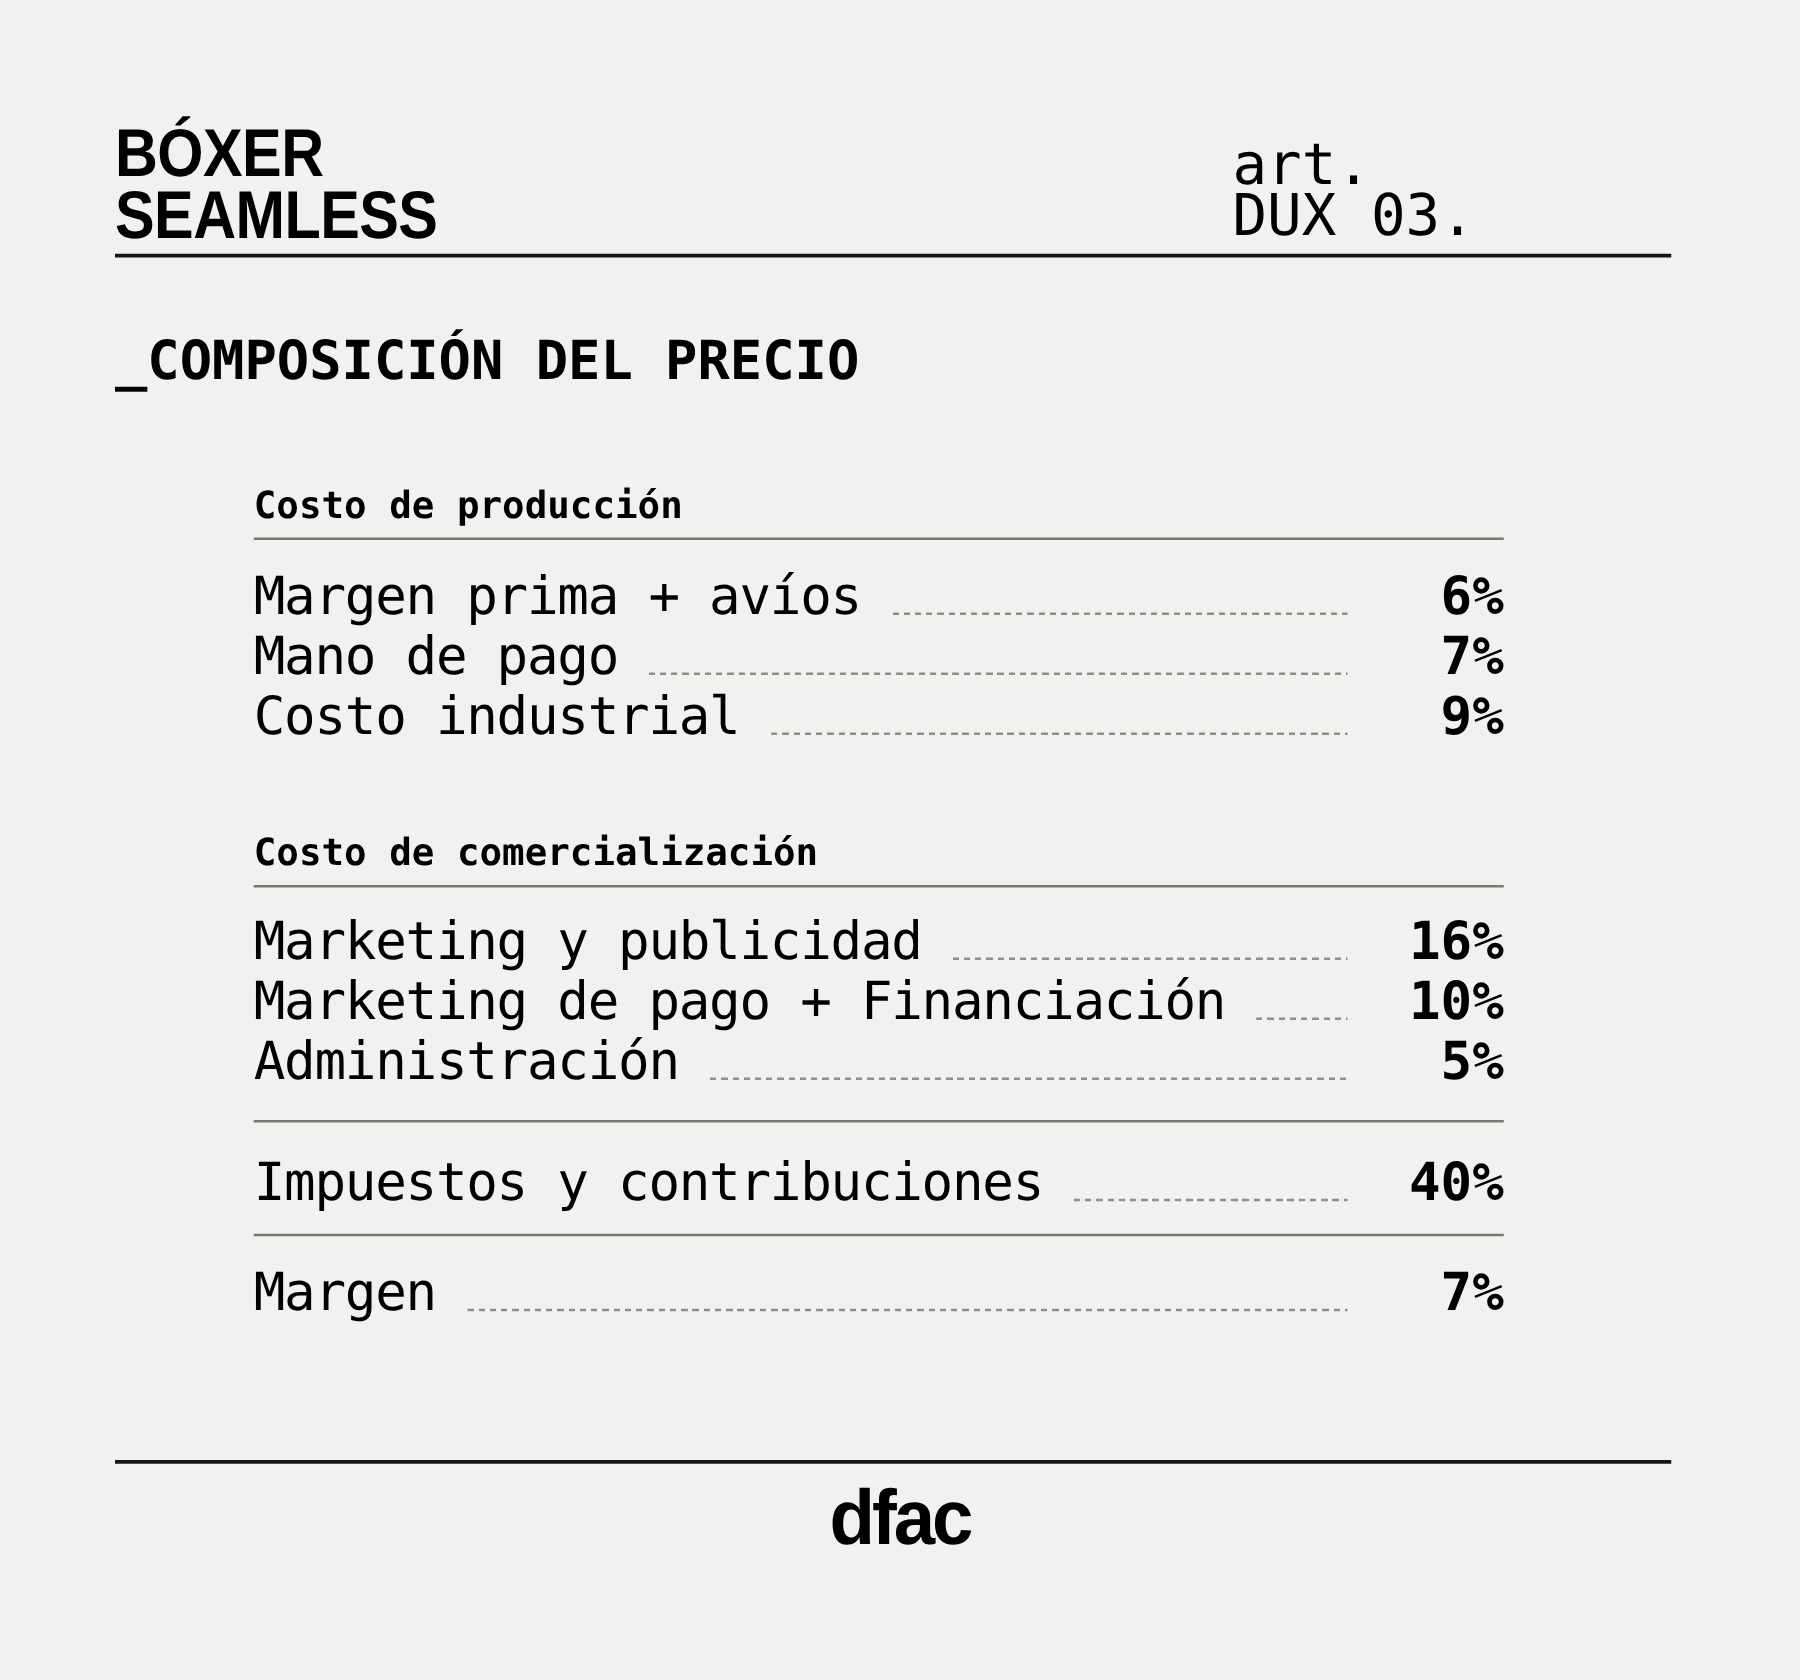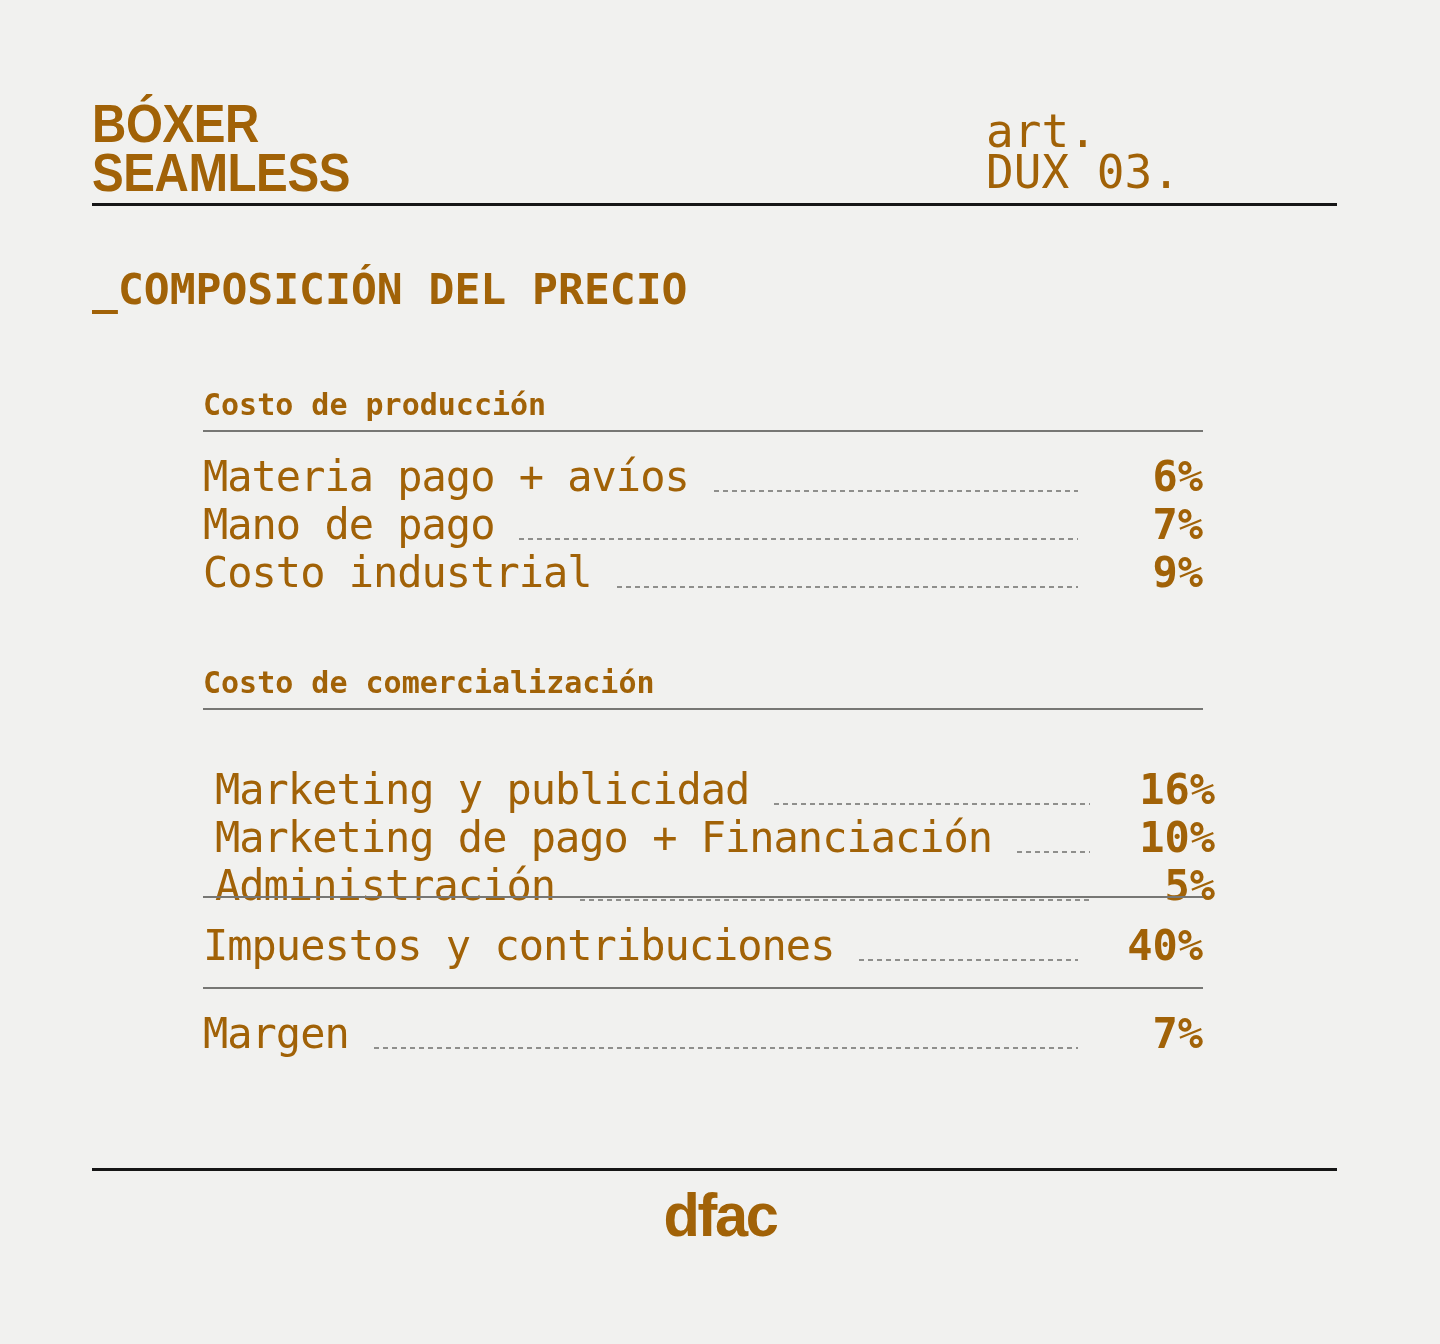--- a/index.html
+++ b/index.html
@@ -2,21 +2,21 @@
 <html><head>
 <meta charset="utf-8">
 <style>
   html, body { margin: 0; padding: 0; }
   body { background: #e4e4e2; }
   .page {
     position: relative;
     width: 1440px;
     height: 1344px;
     background: #f1f1ef;
-    color: #a16207;
+    color: #000000;
     font-family: "DejaVu Sans Mono", monospace;
     overflow: hidden;
   }
 
   
   .product-name {
     position: absolute;
     left: 92px;
     top: 99px;
     font-family: "Liberation Sans", sans-serif;
@@ -64,21 +64,21 @@
     font-size: 30px;
     line-height: 42px;
     font-weight: 700;
     white-space: nowrap;
   }
   .sec1-heading { top: 384px; }
   .sec2-heading { top: 662px; }
 
   .rows { position: absolute; left: 203px; width: 1000px; }
   .sec1-rows { top: 453px; }
-  .sec2-rows { top: 766px; margin-left: 12px; }
+  .sec2-rows { top: 729px; }
   .tax-row-wrap { top: 922px; }
   .margin-row-wrap { top: 1010px; }
 
   .row { display: flex; height: 48px; }
   .row .lbl {
     font-size: 42px;
     line-height: 48px;
     font-weight: 400;
     white-space: nowrap;
     letter-spacing: -1px;
@@ -128,21 +128,21 @@
     <div>DUX 03.</div>
   </div>
   <div class="rule rule-header"></div>
 
   <div class="page-title">_COMPOSICIÓN DEL PRECIO</div>
 
   <div class="section-heading sec1-heading">Costo de producción</div>
   <div class="rule-gray rule-sec1"></div>
   <div class="rows sec1-rows">
     <div class="row">
-      <span class="lbl">Materia pago + avíos</span>
+      <span class="lbl">Margen prima + avíos</span>
       <span class="leader"></span>
       <span class="val">6%</span>
     </div>
     <div class="row">
       <span class="lbl">Mano de pago</span>
       <span class="leader"></span>
       <span class="val">7%</span>
     </div>
     <div class="row">
       <span class="lbl">Costo industrial</span>

